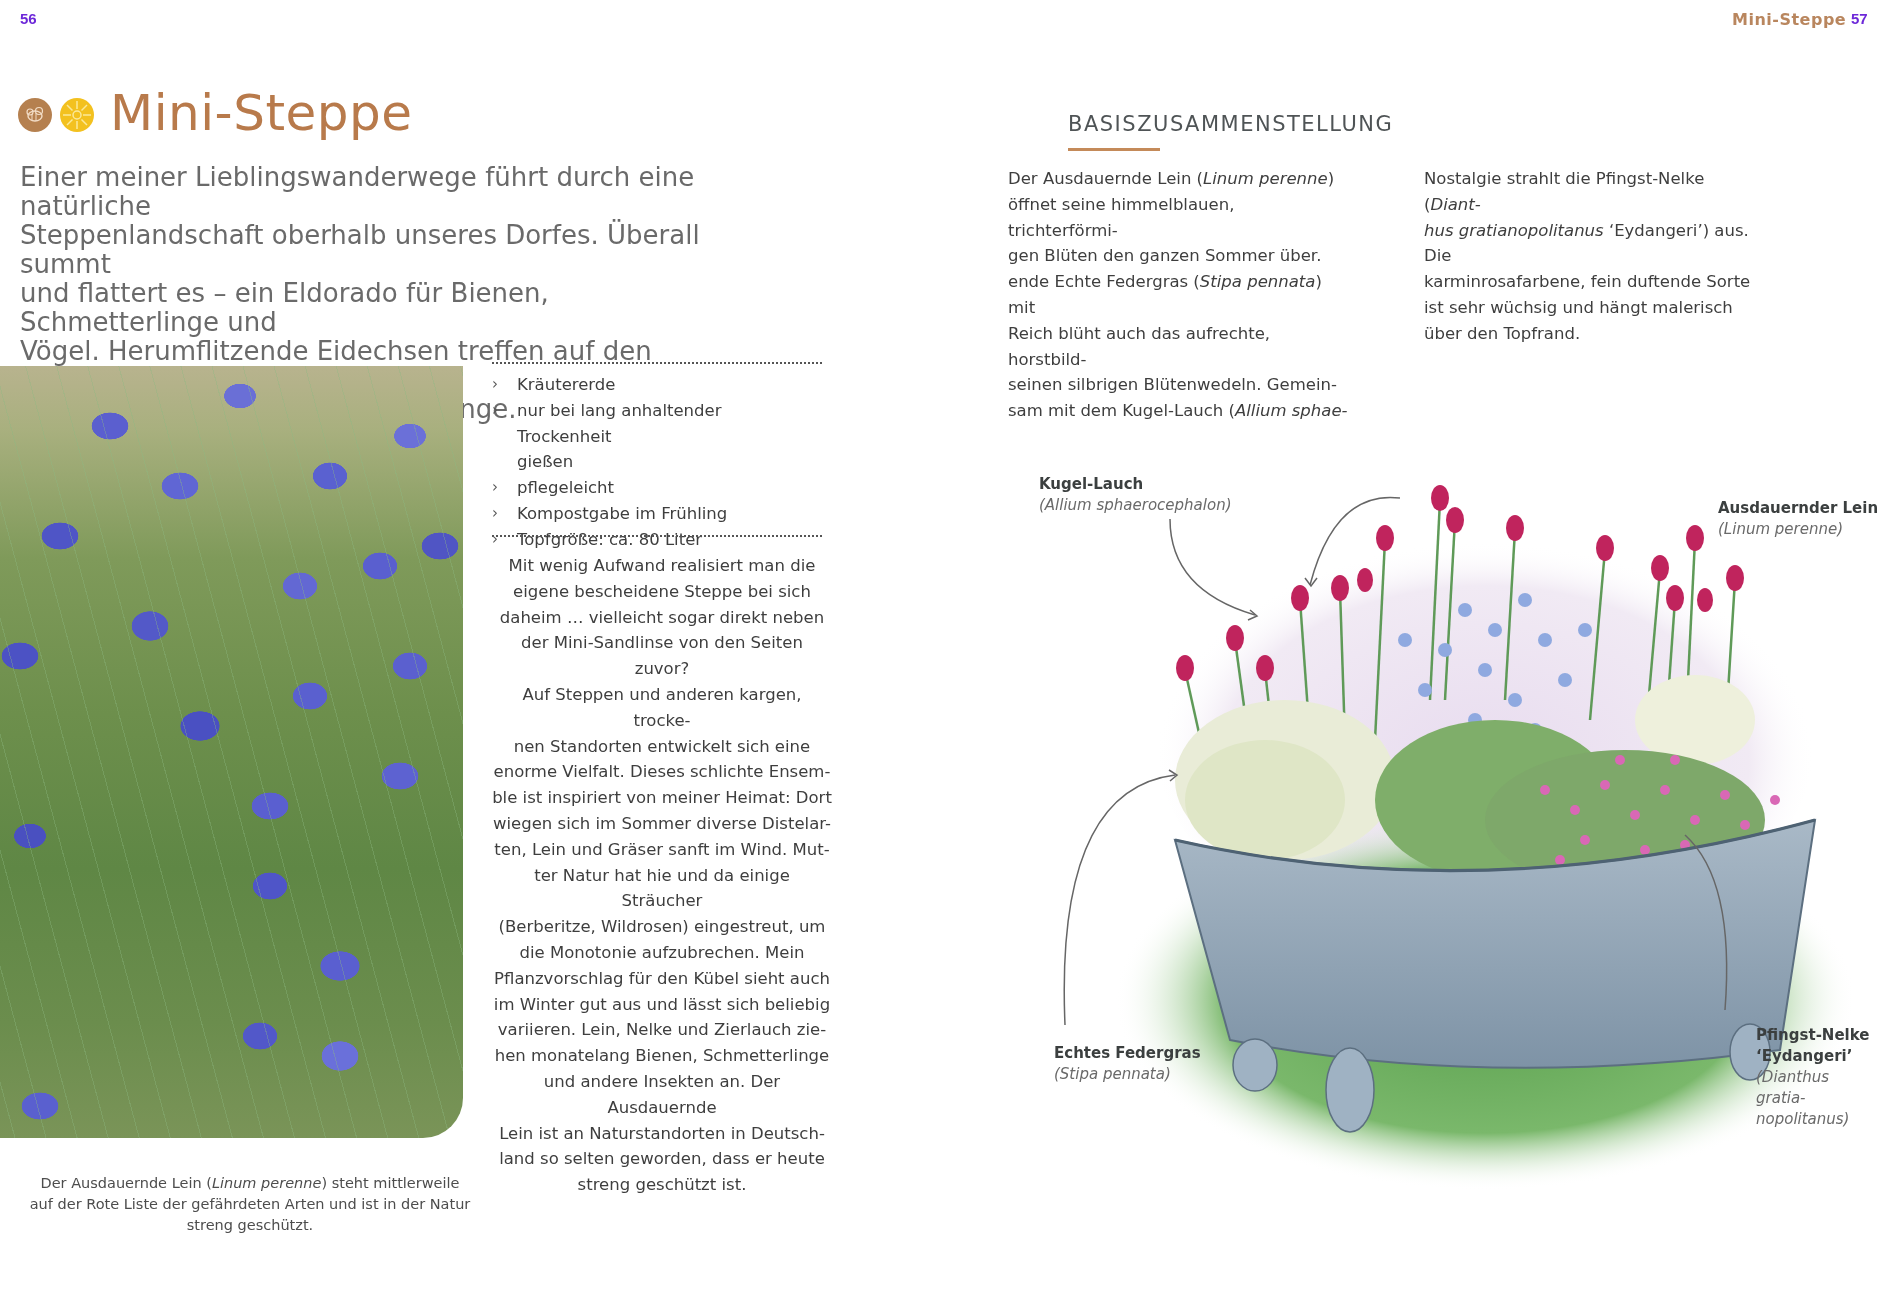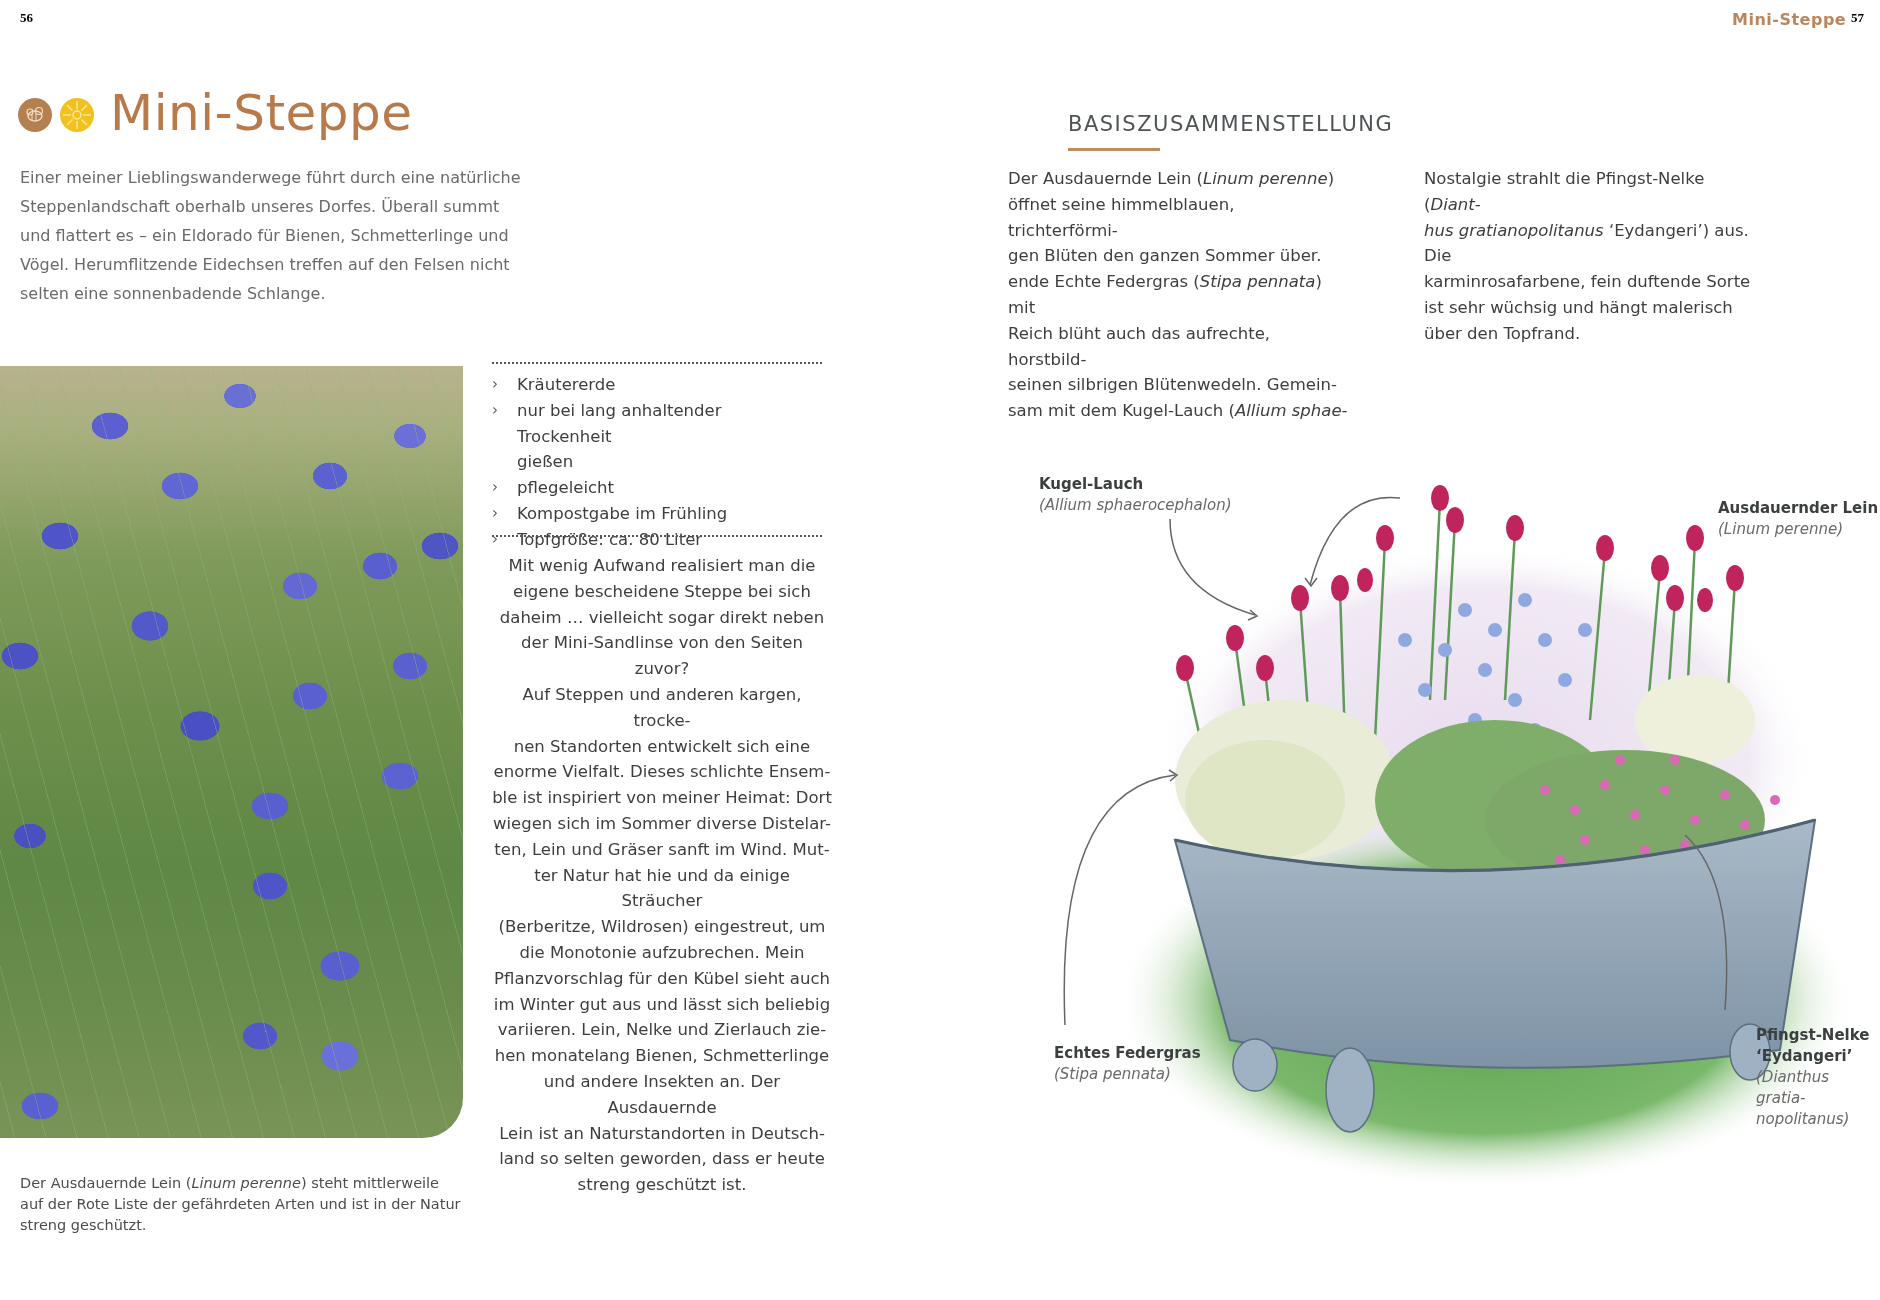--- a/index.html
+++ b/index.html
@@ -1,23 +1,23 @@
 <!DOCTYPE html>
 <html><head>
 <meta charset="utf-8">
 <style>
   html, body { margin:0; padding:0; }
   body { width:1880px; height:1300px; position:relative; background:#ffffff; overflow:hidden;
          font-family:"DejaVu Sans", "Liberation Sans", sans-serif; color:#4a4a4a; }
   .abs { position:absolute; }
-  .pagenum { font-family:Liberation Serif, serif; font-weight:bold; font-size:13px; color:#000000; }
+  .pagenum { font-family:Liberation Sans, sans-serif; font-weight:bold; font-size:15px; color:#6d28d9; }
   .running { font-size:16px; color:#b9865e; letter-spacing:0.5px; font-weight:bold; }
   .title { font-family:"DejaVu Sans", sans-serif; font-size:50px; color:#b87a4b; font-weight:500; letter-spacing:0.5px; }
   .badge { width:34px; height:34px; border-radius:50%; display:inline-block; position:absolute; }
-  .intro { font-size:16px; line-height:29px; color:#6a6a6a; width:700px; }
+  .intro { font-size:26px; line-height:29px; color:#6a6a6a; width:700px; }
   .photo { left:0; top:366px; width:463px; height:772px; border-bottom-right-radius:40px; overflow:hidden;
     background:
       radial-gradient(ellipse 30px 22px at 110px 60px, #5b5fcf 60%, transparent 62%),
       radial-gradient(ellipse 26px 20px at 240px 30px, #6a6fd6 60%, transparent 62%),
       radial-gradient(ellipse 28px 22px at 330px 110px, #5a61d0 60%, transparent 62%),
       radial-gradient(ellipse 30px 22px at 180px 120px, #6066d4 60%, transparent 62%),
       radial-gradient(ellipse 26px 20px at 410px 70px, #6b70d8 60%, transparent 62%),
       radial-gradient(ellipse 30px 22px at 60px 170px, #4f55c6 60%, transparent 62%),
       radial-gradient(ellipse 28px 22px at 380px 200px, #5a5fcf 60%, transparent 62%),
       radial-gradient(ellipse 30px 24px at 150px 260px, #5359c8 60%, transparent 62%),
@@ -38,21 +38,21 @@
       linear-gradient(180deg, #b8b38e 0%, #a9b07f 8%, #7f9a5a 25%, #6d8f4c 45%, #5f8745 65%, #6b8d4d 85%, #7a9458 100%);
   }
   .photo .stems { position:absolute; inset:0;
     background: repeating-linear-gradient(75deg, rgba(120,170,110,0.0) 0 14px, rgba(140,185,130,0.35) 14px 15px, rgba(120,170,110,0) 15px 30px);
   }
   .dotted { border-top:2px dotted #555; width:330px; }
   .checklist { list-style:none; margin:0; padding:0; font-size:16.5px; line-height:25.8px; color:#3e3e3e; }
   .checklist li { position:relative; padding-left:25px; width:300px; }
   .checklist li .chev { position:absolute; left:0; top:0; color:#555; font-size:15px; }
   .body-col { font-size:16.5px; line-height:25.8px; color:#3e3e3e; width:340px;text-align:center; }
-  .caption { font-size:14.5px; line-height:21px; color:#4d4d4d; width:460px; }
+  .caption { font-size:14.5px; line-height:21px; color:#4d4d4d; width:460px;text-align:center; }
   .section-head { font-size:21px; letter-spacing:1.5px; color:#4f5456; font-weight:500; }
   .underline { width:92px; height:3px; background:#c48a59; }
   .rtext { font-size:16.5px; line-height:25.8px; color:#3e3e3e; width:340px; }
   i, .it { font-style:italic; }
   .lbl { font-size:15px; line-height:21px; color:#3a3a3a; }
   .lbl .name { font-weight:bold; color:#3b3f3f; }
   .lbl .latin { font-style:italic; color:#6a6a6a; }
   .illus { left:1045px; top:440px; width:835px; height:760px; }
 </style>
 </head>

